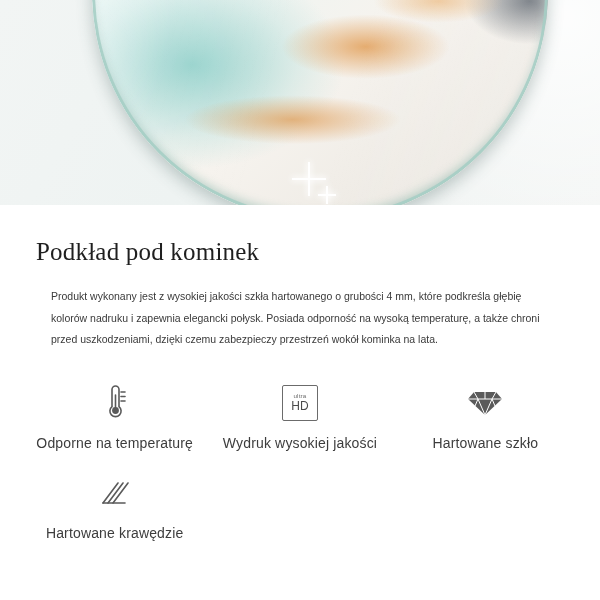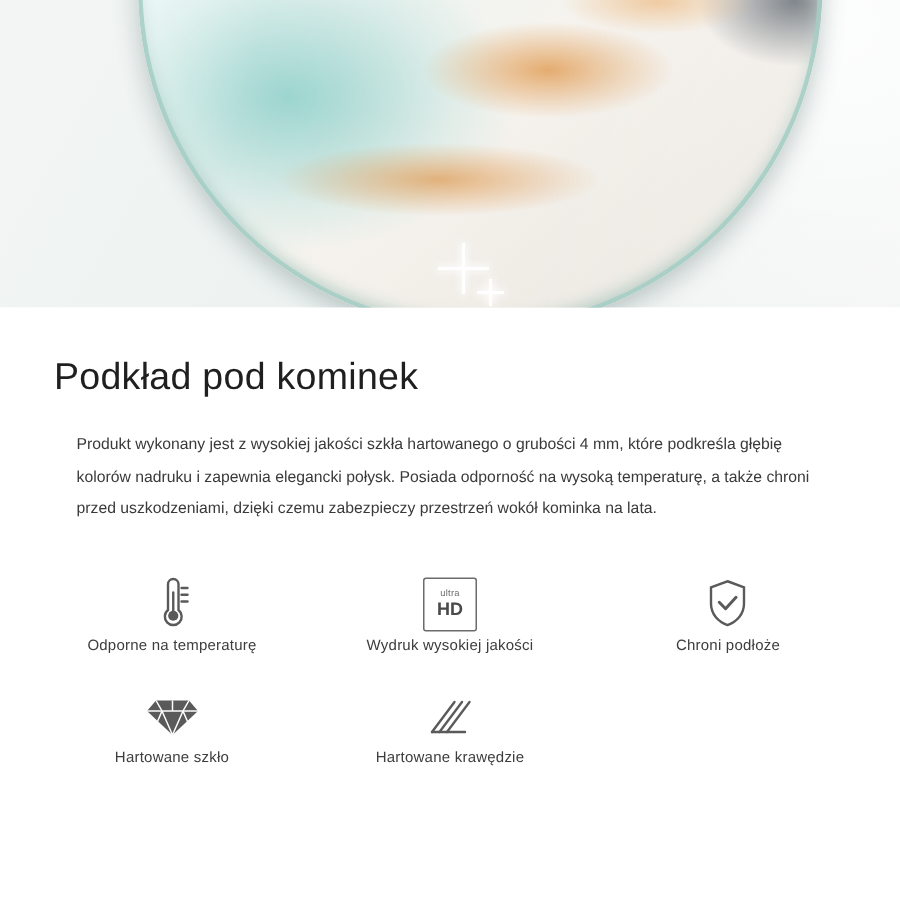--- a/index.html
+++ b/index.html
@@ -109,21 +109,21 @@
   }
   .sparkle.small { width: 18px; height: 18px; left: 318px; top: 186px; }
   .sparkle.small::before { width: 18px; }
   .sparkle.small::after { height: 18px; }
 
   
   .content {
     padding: 30px 36px 0 36px;
   }
   .headline {
-    font-family: Liberation Sans, sans-serif;
+    font-family: Liberation Serif, serif;
     font-size: 25px;
     line-height: 1.32;
     font-weight: 400;
     color: #1f1f1f;
     margin: 0 0 18px 0;
     letter-spacing: 0.2px;
   }
   .headline .line {
     display: block;
   }
@@ -150,22 +150,22 @@
     justify-content: flex-start;
   }
   .feature-icon {
     height: 44px;
     display: flex;
     align-items: center;
     justify-content: center;
     color: #555;
   }
   .feature-label {
-    margin-top: 0;
-    font-size: 10px;
+    margin-top: 10px;
+    font-size: 14px;
     color: #3d3d3d;
     text-align: right;
     letter-spacing: 0.15px;
   }
   .hd-box {
     width: 34px; height: 34px;
     border: 1.6px solid #6b6b6b;
     border-radius: 2px;
     display: flex;
     flex-direction: column;
@@ -173,21 +173,21 @@
     justify-content: center;
     line-height: 1;
   }
   .hd-box .u {
     font-size: 6.2px;
     letter-spacing: 0.2px;
     color: #6b6b6b;
   }
   .hd-box .hd {
     font-size: 12px;
-    font-weight: bold;
+    font-weight: normal;
     color: #4a4a4a;
     margin-top: 1px;
   }
   svg { display: block; }
 </style>
 </head>
 <body>
 
 <div class="page">
 
@@ -229,29 +229,20 @@
     <div class="feature">
       <div class="feature-icon">
         <div class="hd-box">
           <span class="u">ultra</span>
           <span class="hd">HD</span>
         </div>
       </div>
       <div class="feature-label">Wydruk wysokiej jakości</div>
     </div>
 
-    <div class="feature">
-      <div class="feature-icon">
-        <svg width="34" height="40" viewBox="0 0 34 40">
-          <path d="M17 4.5l11 4v10.8c0 7.1-4.7 12.2-11 14.4-6.3-2.2-11-7.3-11-14.4V8.5z" fill="none" stroke="#5a5a5a" stroke-width="1.6"></path>
-          <path d="M11.5 18.5l4.2 4.3 7-7.6" fill="none" stroke="#5a5a5a" stroke-width="2" stroke-linecap="round" stroke-linejoin="round"></path>
-        </svg>
-      </div>
-      <div class="feature-label">Chroni podłoże</div>
-    </div>
 
     <div class="feature">
       <div class="feature-icon">
         <svg width="38" height="34" viewBox="0 0 38 34">
           <path d="M8 6h22l6 7-17 16L2 13z" fill="#5a5a5a"></path>
           <g stroke="#ffffff" stroke-width="1">
             <path d="M2 13h34" fill="none"></path>
             <path d="M8 6l4 7-3 7" fill="none"></path>
             <path d="M30 6l-4 7 3 7" fill="none"></path>
             <path d="M19 6v7" fill="none"></path>

